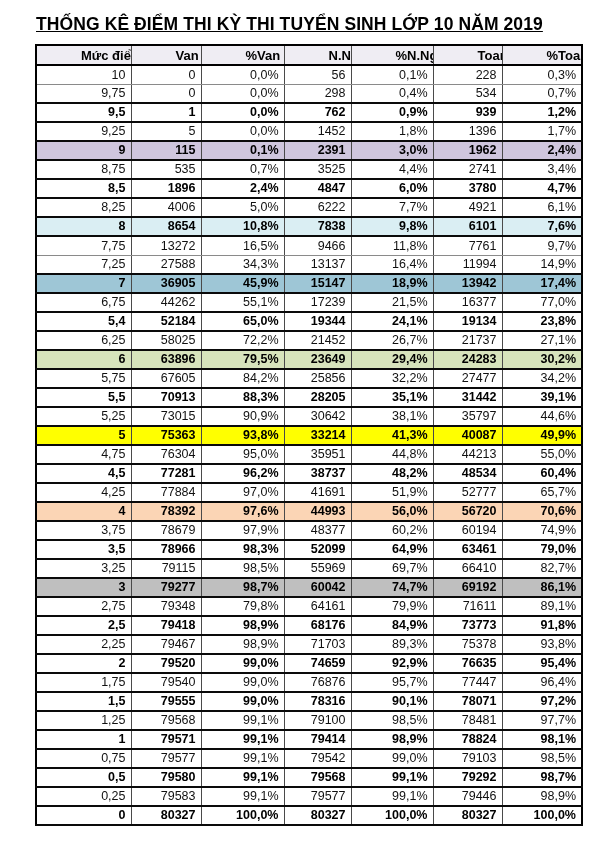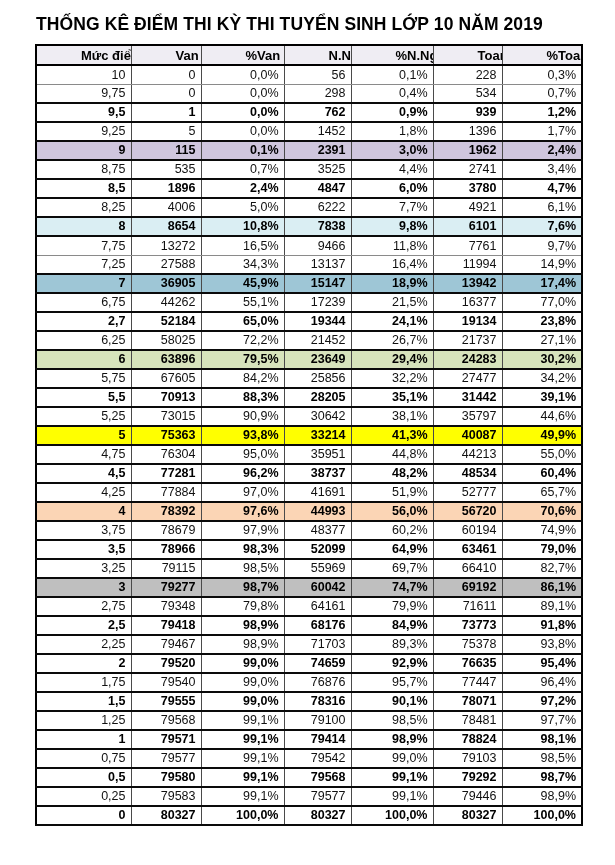--- a/index.html
+++ b/index.html
@@ -12,20 +12,21 @@
     color: #000;
     overflow: hidden;
   }
   .title {
     font-weight: bold;
     font-size: 17.5px;
     letter-spacing: 0.1px;
     padding: 14px 0 0 36px;
     color: #000;
     white-space: nowrap;
+    text-decoration: underline;
   }
   table.score-table {
     border-collapse: collapse;
     table-layout: fixed;
     width: 546px;
     margin: 9px 0 0 35px;
     border: 2px solid #000;
   }
   thead tr { height: 20px; }
   tbody tr { height: 19px; }
@@ -198,21 +199,21 @@
         <tr>
           <td>6,75</td>
           <td>44262</td>
           <td>55,1%</td>
           <td>17239</td>
           <td>21,5%</td>
           <td>16377</td>
           <td>77,0%</td>
         </tr>
         <tr class="bold-row">
-          <td>2,7</td>
+          <td>5,4</td>
           <td>52184</td>
           <td>65,0%</td>
           <td>19344</td>
           <td>24,1%</td>
           <td>19134</td>
           <td>23,8%</td>
         </tr>
         <tr>
           <td>6,25</td>
           <td>58025</td>

